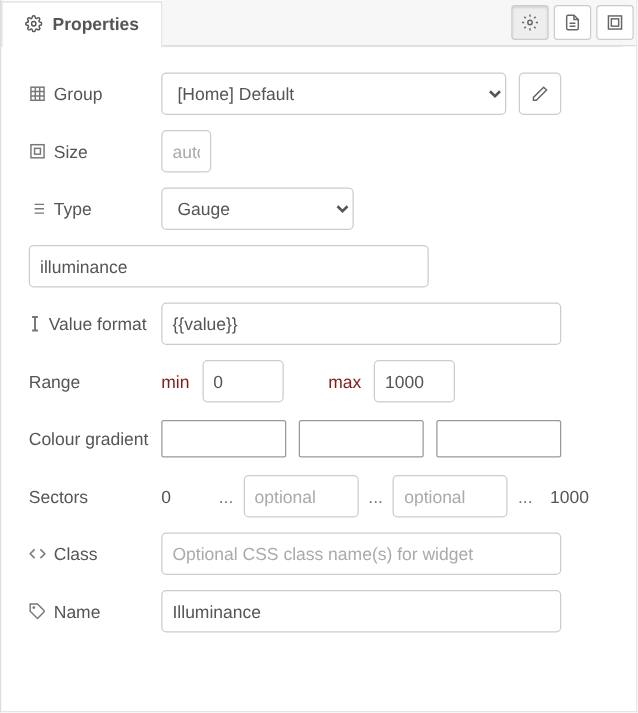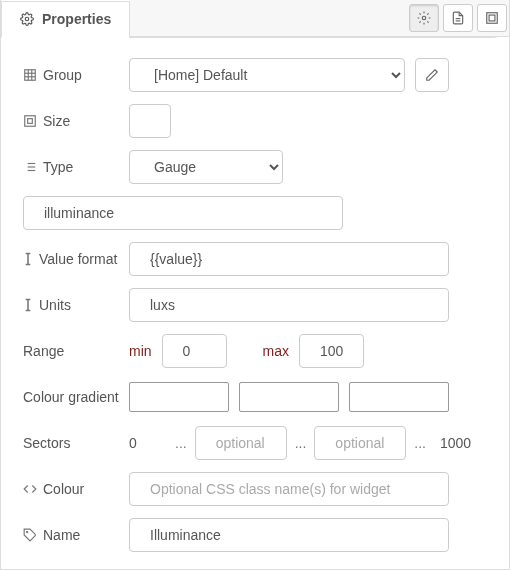--- a/index.html
+++ b/index.html
@@ -10,21 +10,21 @@
   .tab svg { flex: none; }
   .tab-rest { flex: 1; background: #f7f7f7; height: 100%; border-bottom: 1px solid #ddd; }
   .tab-icons { display: flex; align-items: center; padding-right: 2px; gap: 4px; height: 100%; }
   .tlbtn { width: 30px; height: 28px; border: 1px solid #ccc; background: #fff; display: flex; align-items: center; justify-content: center; border-radius: 3px; color: #666; }
   .tlbtn.active { background: #eee; box-shadow: inset 0 1px 2px rgba(0,0,0,0.15); }
   .form { padding: 14px 22px 10px 22px; font-size: 14px; color: #555; }
   .row { display: flex; align-items: center; min-height: 46px; }
   .row .lbl { width: 106px; display: flex; align-items: center; gap: 6px; color: #555; }
   .row .lbl svg { flex: none; color: #777; }
   .ctrl { flex: 1; display: flex; align-items: center; gap: 10px; }
-  select, input[type=text] { border: 1px solid #ccc; border-radius: 4px; height: 34px; padding: 4px 20px; font-size: 14px; color: #555; background: #fff; }
+  select, input[type=text] { border: 1px solid #ccc; border-radius: 4px; height: 34px; padding: 4px 8px; font-size: 14px; color: #555; background: #fff; }
   input::placeholder { color: #aaa; }
   select.full, input.full { width: 320px; }
   select.med { width: 154px; }
   input.sm { width: 40px; }
   input.smm { width: 65px; }
   input.opt { width: 92px; }
   .btn { width: 34px; height: 34px; border: 1px solid #ccc; border-radius: 4px; background: #fff; display: flex; align-items: center; justify-content: center; color: #666; }
   .swatch { width: 100px; height: 30px; border: 1px solid #999; border-radius: 2px; padding: 3px; background: #fff; display: inline-block; }
   .swatch-in { width: 100%; height: 100%; }
   .nowrap { white-space: nowrap; }
@@ -136,31 +136,20 @@
         <svg width="10" height="14" viewBox="0 0 10 18" fill="none" stroke="currentColor" stroke-width="2">
             <path d="M5 2v14M2 2h6M2 16h6"></path>
           </svg>
         <span>Value format</span>
       </div>
       <div class="ctrl">
         <input type="text" class="full" value="{{value}}" style="">
       </div>
     </div>
 
-    <div class="row">
-      <div class="lbl">
-        <svg width="10" height="14" viewBox="0 0 10 18" fill="none" stroke="currentColor" stroke-width="2">
-            <path d="M5 2v14M2 2h6M2 16h6"></path>
-          </svg>
-        <span>Units</span>
-      </div>
-      <div class="ctrl">
-        <input type="text" class="full" value="luxs" style="">
-      </div>
-    </div>
 
     <div class="row">
       <div class="lbl">
         <span>Range</span>
       </div>
       <div class="ctrl">
         <span class="sublbl">min</span>
         <input type="text" class="smm" value="0" style="">
         <span style="width:16px"></span>
         <span class="sublbl">max</span>
@@ -193,21 +182,21 @@
         <span style="margin-left:6px">1000</span>
       </div>
     </div>
 
     <div class="row">
       <div class="lbl">
         <svg width="14" height="14" viewBox="0 0 24 24" fill="none" stroke="currentColor" stroke-width="2">
             <polyline points="16 18 22 12 16 6"></polyline>
             <polyline points="8 6 2 12 8 18"></polyline>
           </svg>
-        <span>Colour</span>
+        <span>Class</span>
       </div>
       <div class="ctrl">
         <input type="text" class="full" placeholder="Optional CSS class name(s) for widget" style="">
       </div>
     </div>
 
     <div class="row">
       <div class="lbl">
         <svg width="14" height="14" viewBox="0 0 24 24" fill="none" stroke="currentColor" stroke-width="2">
             <path d="M20.59 13.41L12 22 2 12V2h10l8.59 8.59a2 2 0 0 1 0 2.82z"></path>

